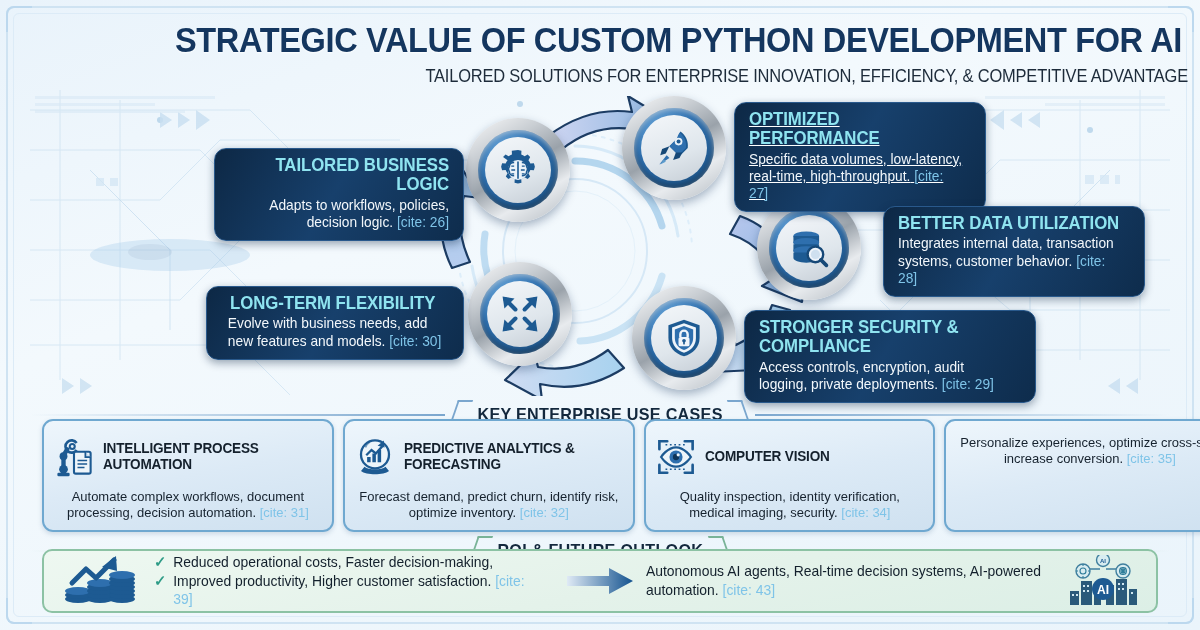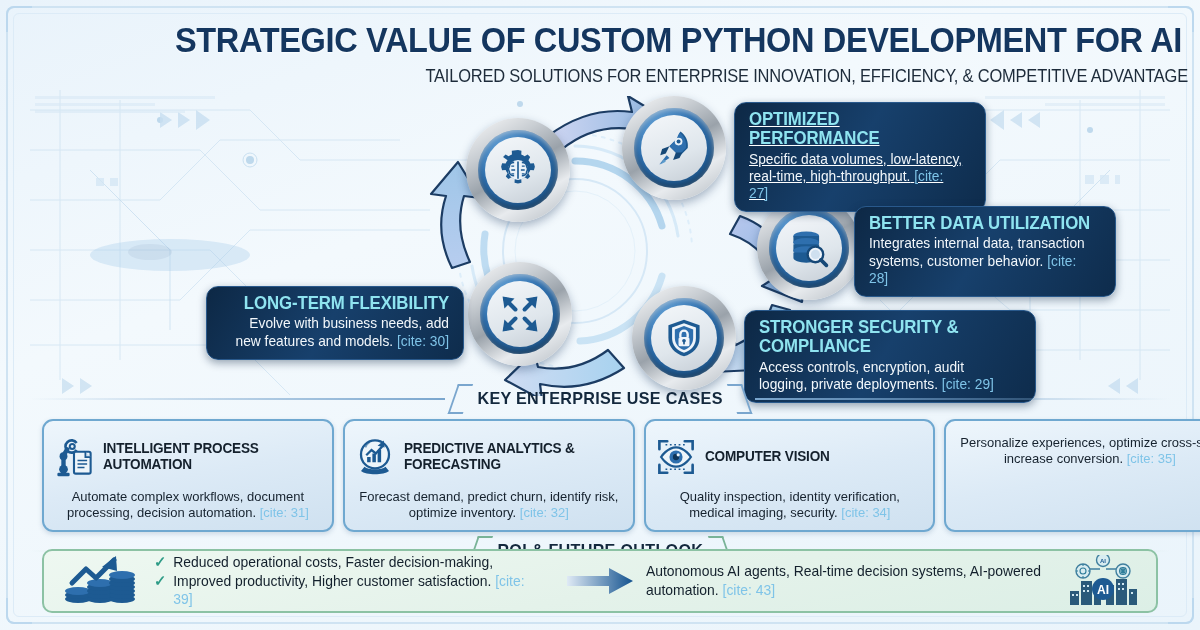--- a/index.html
+++ b/index.html
@@ -58,37 +58,37 @@
     border:1px solid #29598c; color:#ffffff; }
   .lbl h3 { font-size:17.5px; font-weight:bold; color:#8fe4f0; letter-spacing:-.1px;
     line-height:1.1; transform:scaleX(.96); transform-origin:left; }
   .lbl p { font-size:14.2px; line-height:1.22; margin-top:2px; color:#f2f7fb;
     transform:scaleX(.97); transform-origin:left; }
   .cite { color:#7fc4e8; }
 
   .l1{left:214px;top:52px;width:250px;text-align:right;}
   .l1 h3,.l1 p{transform-origin:right;}
   .l2{left:734px;top:6px;width:252px;text-decoration:underline;}
-  .l3{left:854px;top:110px;width:262px;}
+  .l3{left:883px;top:110px;width:262px;}
   .l4{left:744px;top:214px;width:292px;}
-  .l5{left:206px;top:190px;width:258px;text-align:right;}
+  .l5{left:206px;top:190px;width:258px;}
   .l5 h3,.l5 p{transform-origin:right;}
 
   
   .divider { position:absolute; left:30px; width:1140px; height:26px;
     display:flex; align-items:center; }
   .divline { flex:1; height:2px; background:linear-gradient(90deg,rgba(120,165,205,0),#7aa6ce); }
   .divline.r { background:linear-gradient(90deg,#7aa6ce,rgba(120,165,205,0)); }
   .divtag { font-size:17px; font-weight:bold; color:#13283d; letter-spacing:.3px;
     padding:2px 26px; position:relative; transform:scaleX(.95); white-space:nowrap; }
   .divtag::before,.divtag::after { content:""; position:absolute; top:-3px; bottom:-3px;
     width:14px; border:2px solid #7aa6ce; }
   .divtag::before{left:0;border-right:0;transform:skewX(-20deg);}
   .divtag::after{right:0;border-left:0;transform:skewX(20deg);}
-  .dv-use{top:386px;}
+  .dv-use{top:402px;}
   .dv-roi{top:538px;}
   .dv-roi .divline{background:linear-gradient(90deg,rgba(120,180,150,0),#79b397);}
   .dv-roi .divline.r{background:linear-gradient(90deg,#79b397,rgba(120,180,150,0));}
   .dv-roi .divtag::before,.dv-roi .divtag::after{border-color:#79b397;}
 
   
   .cards { position:absolute; top:419px; left:42px; width:1194px;
     display:flex; gap:9px; }
   .card { flex:1; border:2px solid #6fa8d0; border-radius:11px;
     background:linear-gradient(170deg,#eef6fc 0%,#dceaf6 50%,#cfe1f0 100%);
@@ -332,20 +332,27 @@
             <polygon points="5,5 18,7 7,18"></polygon>
                 <polygon points="43,5 41,18 30,7"></polygon>
             <polygon points="5,43 7,30 18,41"></polygon>
                 <polygon points="43,43 30,41 41,30"></polygon>
           </g>
         </svg>
       </div>
         </div>
     </div>
 
+    <div class="lbl l1">
+      <h3>TAILORED BUSINESS LOGIC</h3>
+      <p>
+        <span>Adapts to workflows, policies, decision logic.</span>
+        <span class="cite">[cite: 26]</span>
+      </p>
+    </div>
     <div class="lbl l2">
       <h3>OPTIMIZED PERFORMANCE</h3>
       <p>
         <span>Specific data volumes, low-latency, real-time, high-throughput.</span>
         <span class="cite">[cite: 27]</span>
       </p>
     </div>
     <div class="lbl l3">
       <h3>BETTER DATA UTILIZATION</h3>
       <p>

